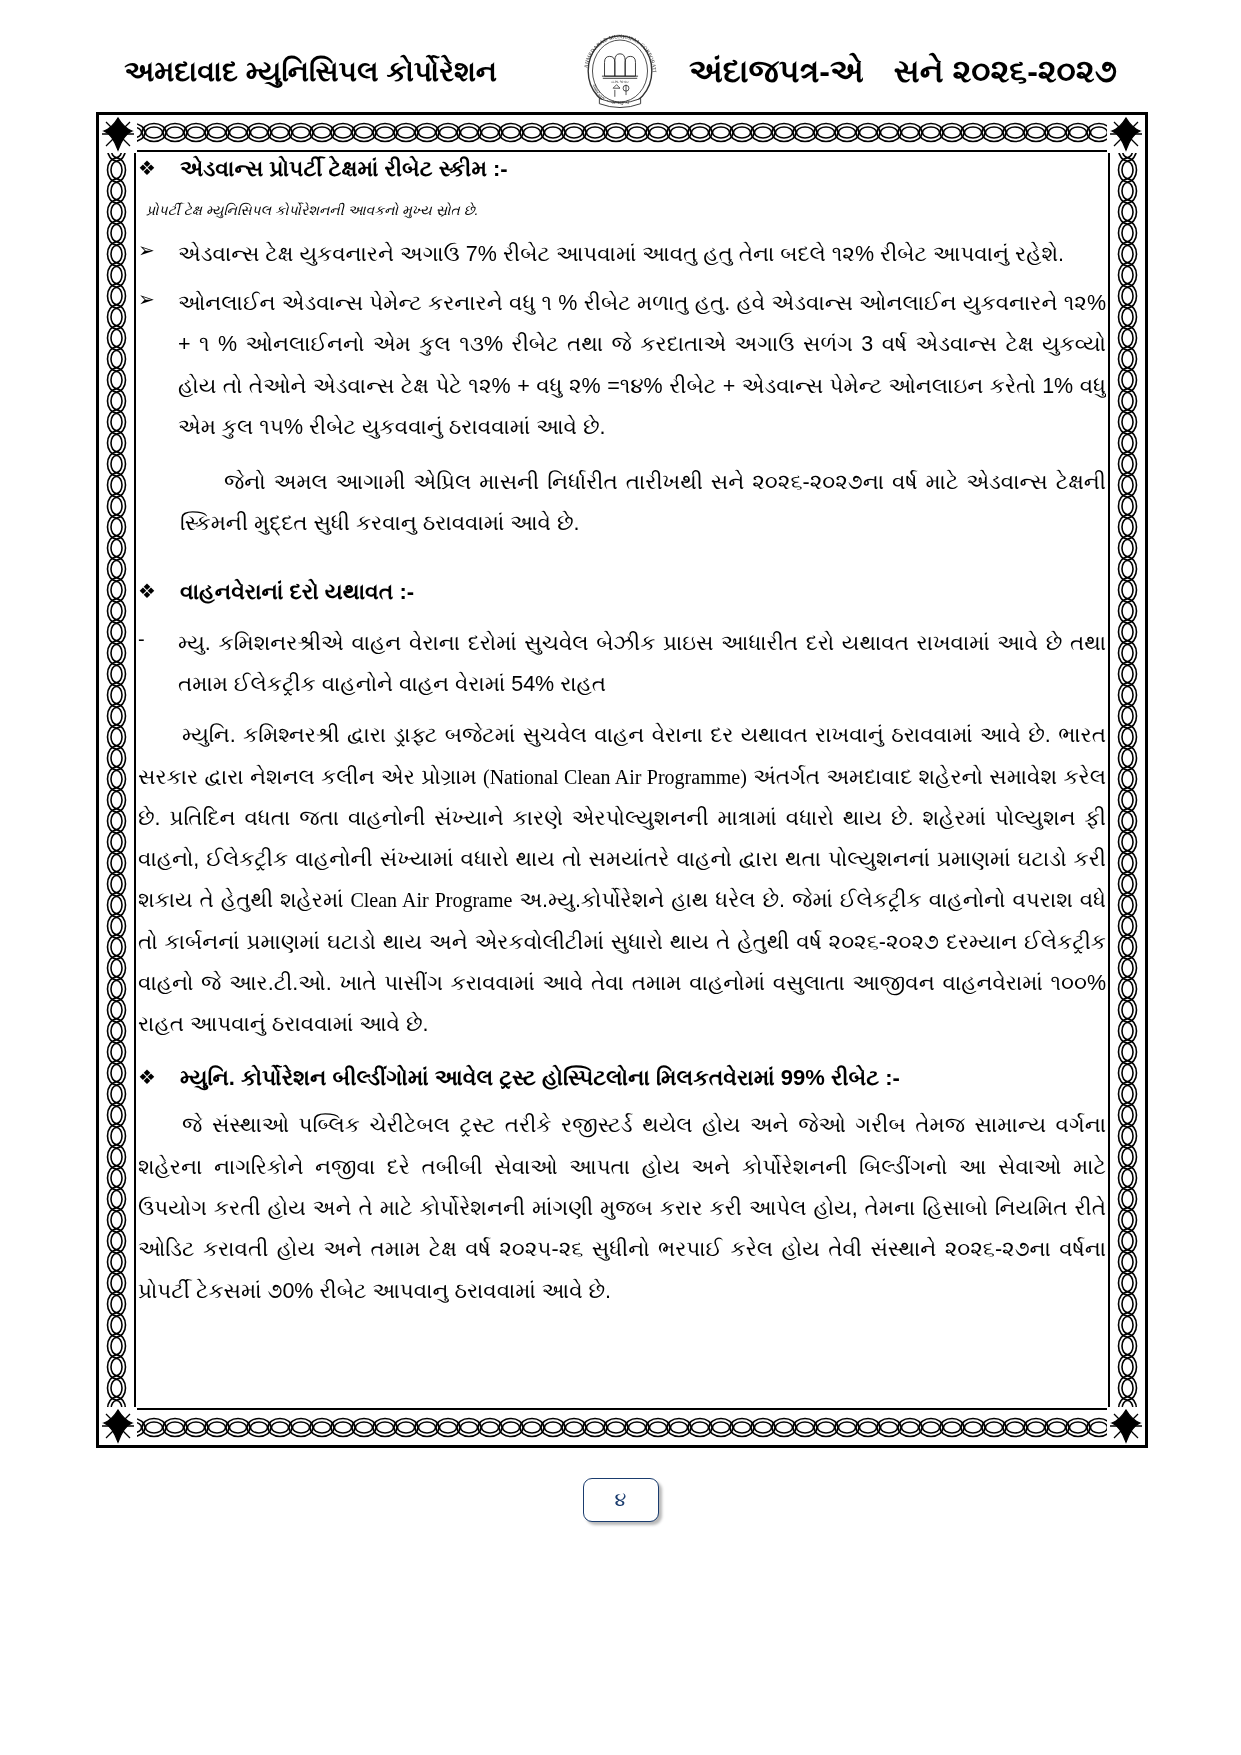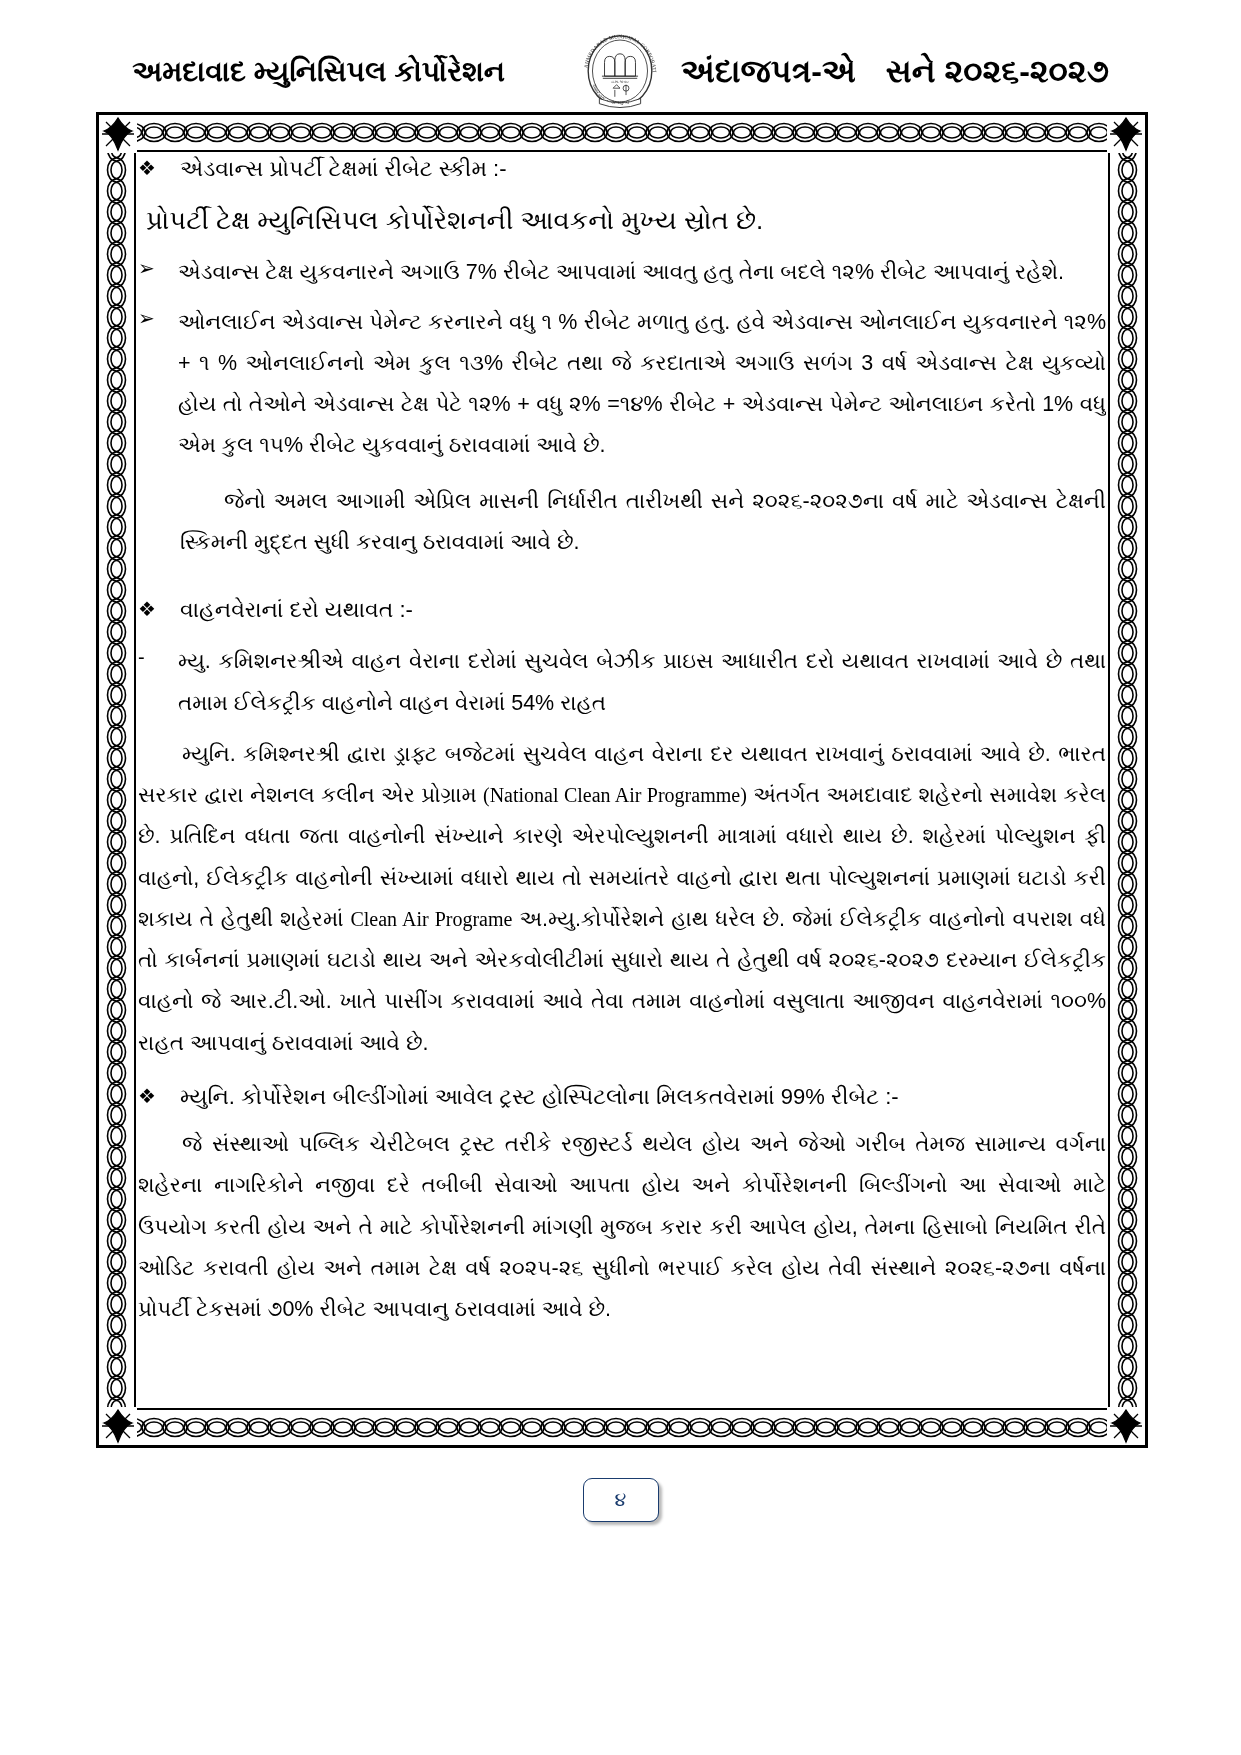--- a/index.html
+++ b/index.html
@@ -19,21 +19,21 @@
   
   .doc-header {
     position: absolute;
     top: 26px;
     left: 0;
     width: 1241px;
     height: 90px;
     display: flex;
     align-items: center;
     justify-content: center;
-    gap: 0px;
+    gap: 8px;
   }
   .hdr-left {
     font-size: 28.5px;
     font-weight: bold;
     letter-spacing: 0px;
     white-space: nowrap;
     line-height: 1;
   }
   .hdr-seal {
     width: 86px;
@@ -120,44 +120,45 @@
     line-height: 1.55;
     padding-top: 1px;
   }
   .bullet-mark.sub { width: 40px; }
   .bullet-text {
     flex: 1 1 auto;
   }
 
   .heading {
     font-size: 22px;
-    font-weight: normal;
+    font-weight: bold;
     line-height: 1.55;
   }
 
   .para {
     font-size: 21.5px;
     line-height: 1.92;
     text-align: justify;
   }
   .para-indent {
     text-indent: 44px;
   }
   .sec-gap { height: 30px; }
   .sec-gap-sm { height: 16px; }
 
   .eng {
     font-family: Liberation Serif, serif;
     font-size: 20px;
   }
 
   .intro-line {
-    font-size: 26px;
+    font-size: 14px;
     line-height: 1.55;
     padding-left: 8px;
+    font-style: italic;
   }
 
   
   .page-num-wrap {
     position: absolute;
     left: 0;
     top: 1478px;
     width: 1241px;
     display: flex;
     justify-content: center;

